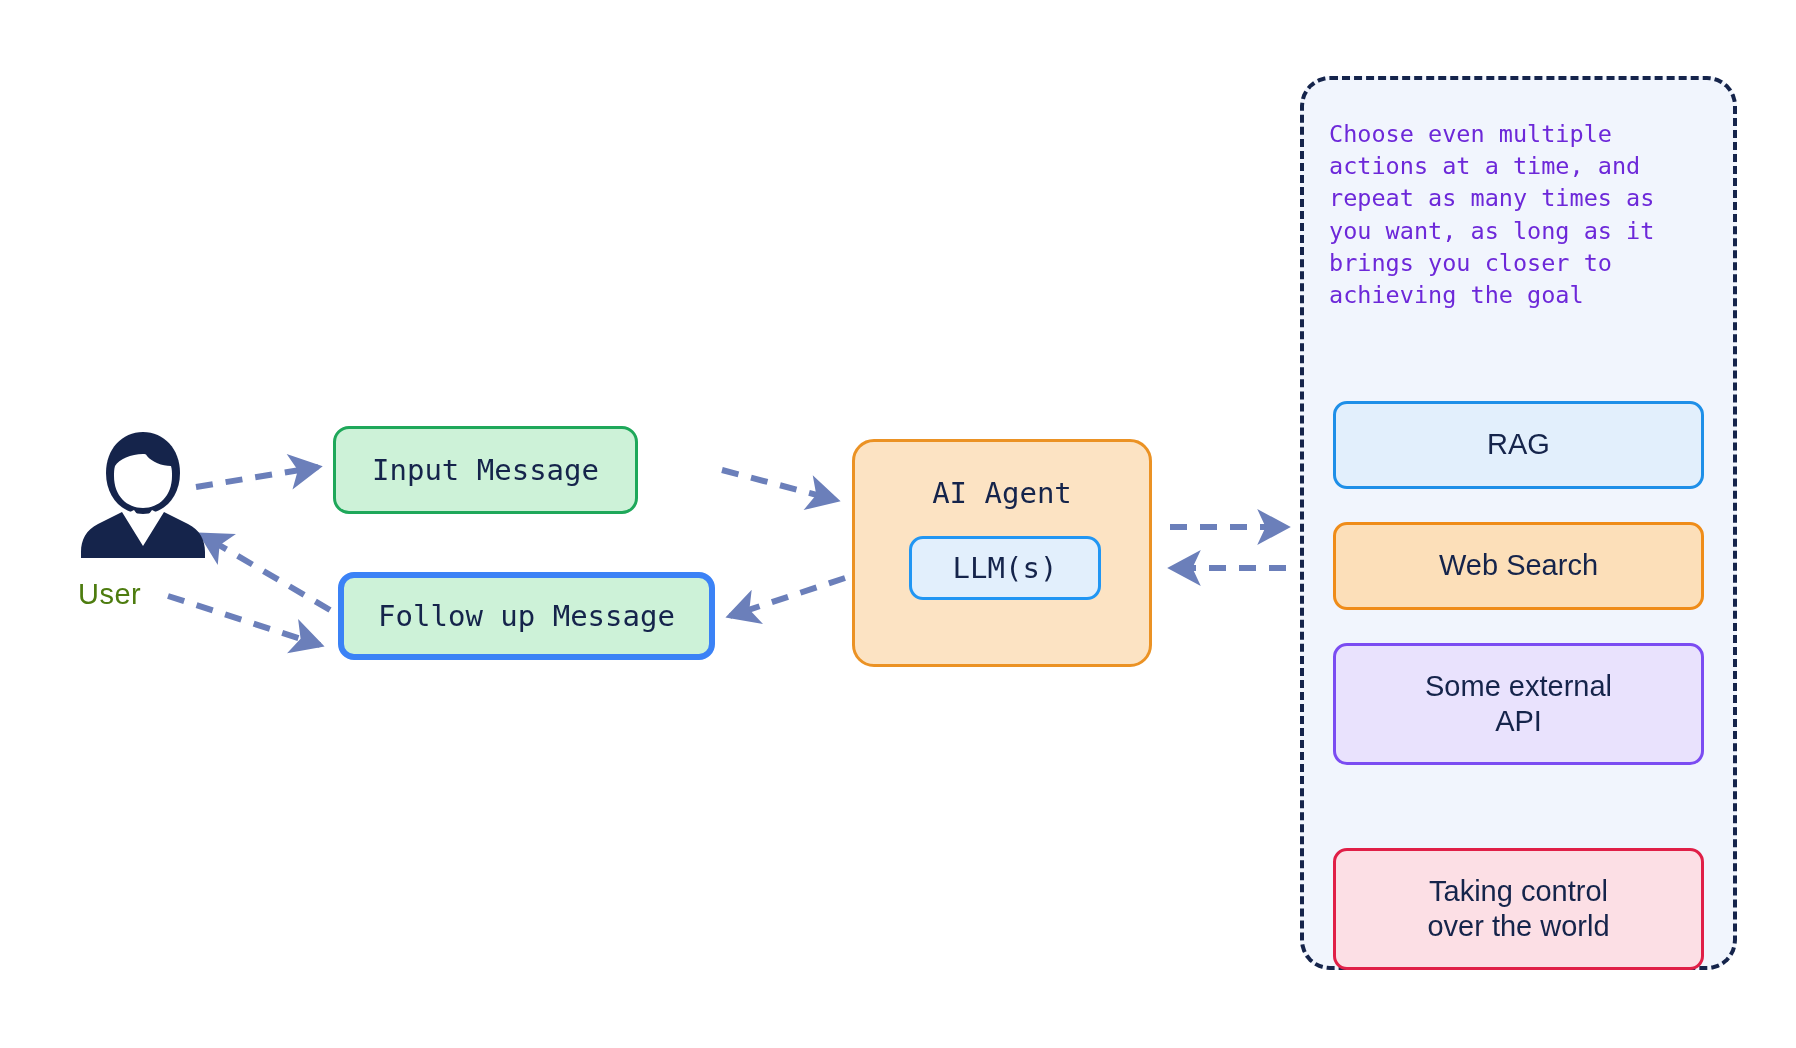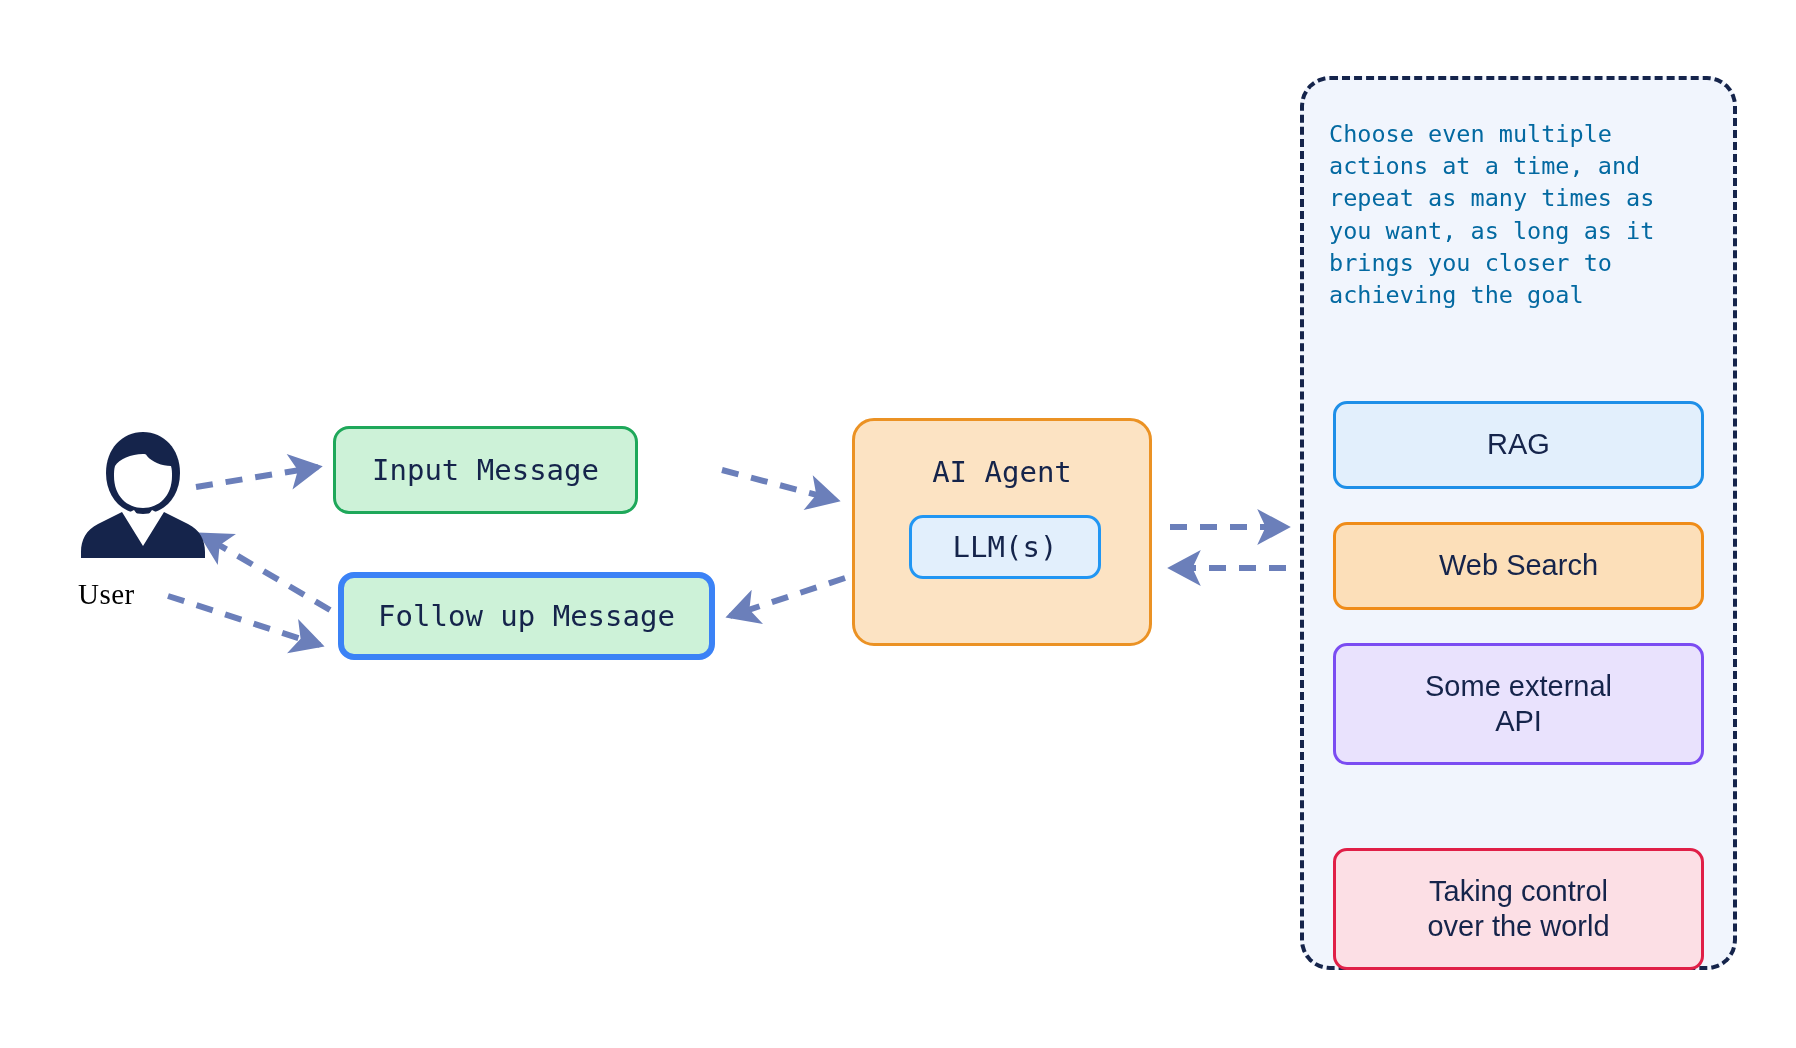--- a/index.html
+++ b/index.html
@@ -48,23 +48,23 @@
     left: 78px;
     top: 428px;
     width: 130px;
     height: 132px;
   }
   #user-label {
     position: absolute;
     left: 78px;
     top: 578px;
     width: 120px;
-    font-family: Liberation Serif, serif;
-    font-size: 29px;
-    color: #000000;
+    font-family: Liberation Sans, sans-serif;
+    font-size: 29px;
+    color: #4d7c0f;
     letter-spacing: 0.5px;
   }
 
   
   #input-message {
     left: 333px;
     top: 426px;
     width: 305px;
     height: 88px;
     background: #cdf2d8;
@@ -79,21 +79,21 @@
     height: 88px;
     background: #cdf2d8;
     border: 6px solid #3b82f6;
     border-radius: 16px;
     font-size: 29px;
   }
 
   
   #ai-agent {
     left: 852px;
-    top: 418px;
+    top: 439px;
     width: 300px;
     height: 228px;
     background: #fce3c3;
     border: 3px solid #eb9224;
     border-radius: 22px;
     display: block;
     padding-left: 32px;
   }
   #ai-agent-title {
     position: absolute;
@@ -136,21 +136,21 @@
     border-radius: 30px;
   }
   #actions-note {
     position: absolute;
     left: 1329px;
     top: 118px;
     width: 400px;
     font-family: "DejaVu Sans Mono", monospace;
     font-size: 23.5px;
     line-height: 1.37;
-    color: #0369a1;
+    color: #6d28d9;
     white-space: pre-line;
   }
 
   .action-box {
     position: absolute;
     left: 1333px;
     box-sizing: border-box;
     display: flex;
     align-items: center;
     justify-content: center;

